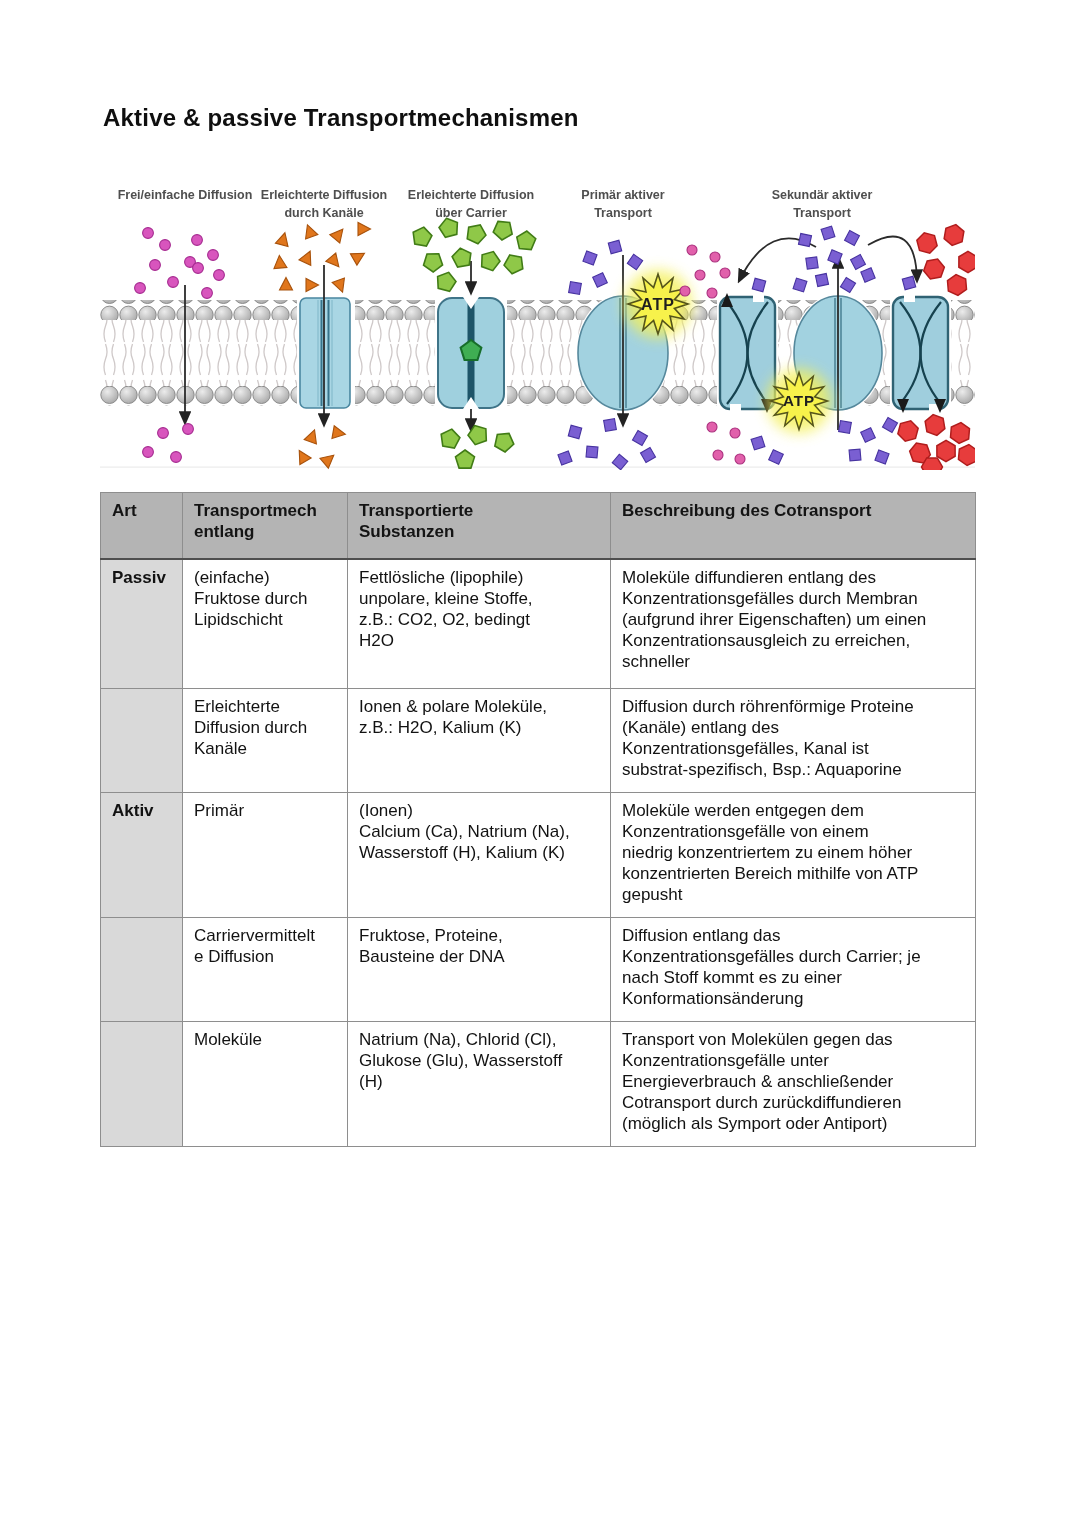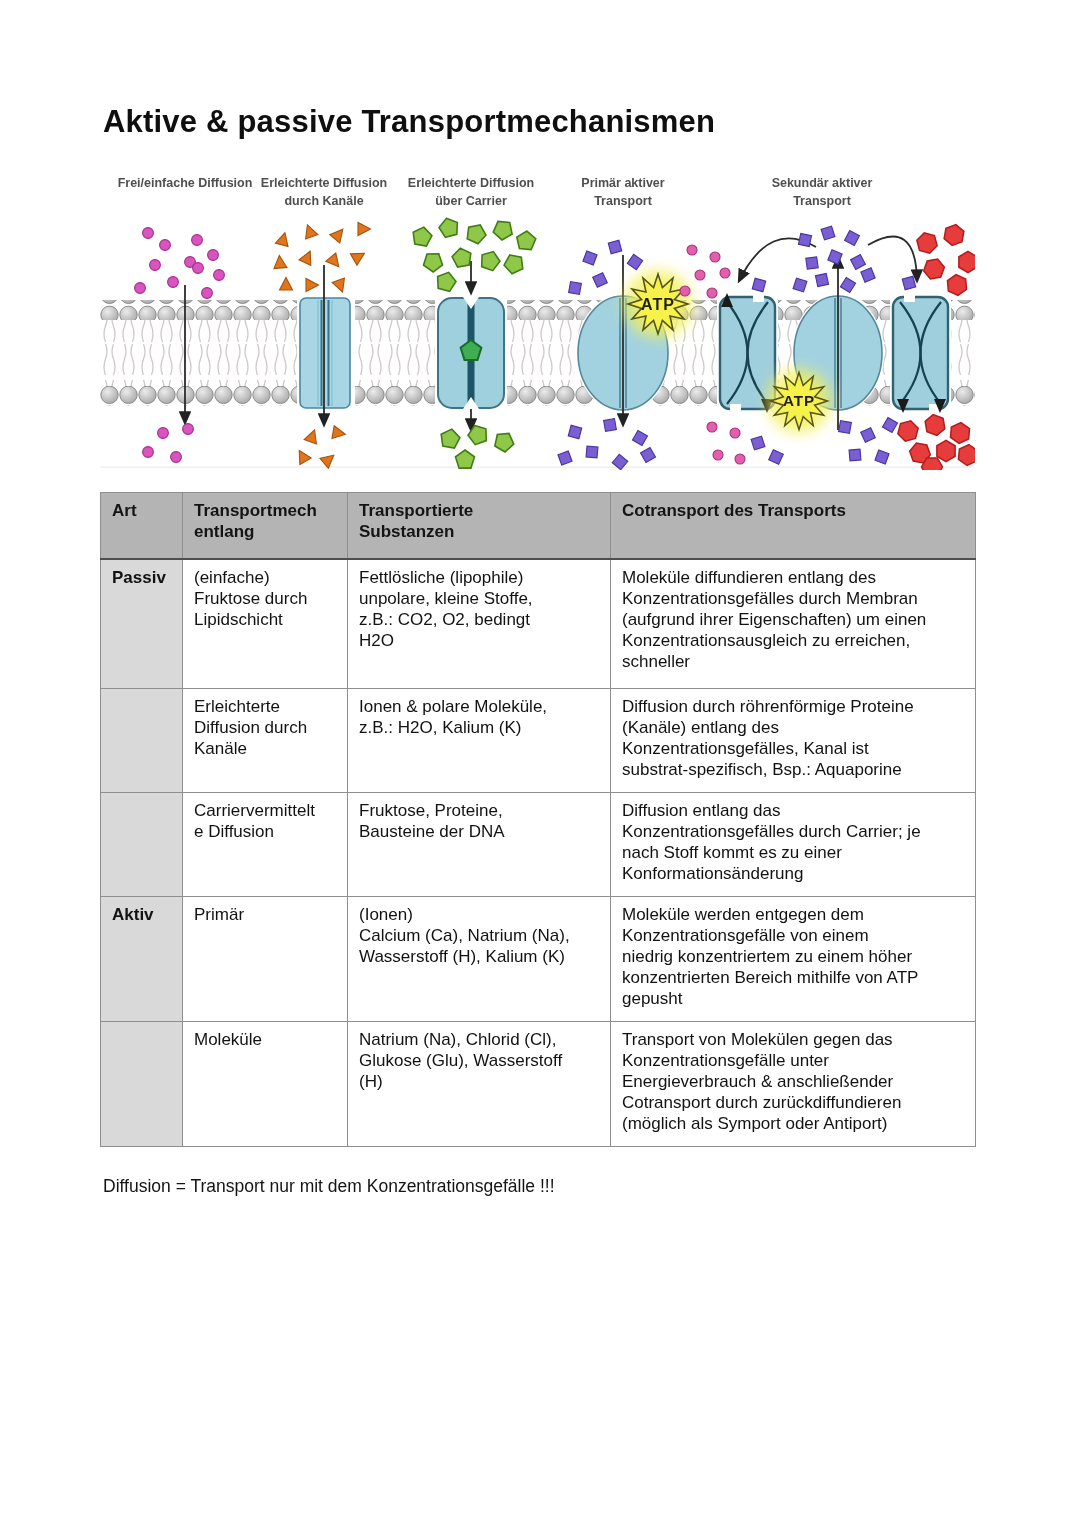--- a/index.html
+++ b/index.html
@@ -1,20 +1,20 @@
 <!DOCTYPE html>
 <html><head>
 <meta charset="utf-8">
 <style>
   html,body{margin:0;padding:0;background:#fff;}
   .page{position:relative;width:1080px;height:1527px;background:#ffffff;overflow:hidden;
         font-family:"Liberation Sans", sans-serif;color:#121212;}
-  .title{position:absolute;left:103px;top:104px;font-size:31px;font-weight:bold;color:#0f0f0f;letter-spacing:.2px;}
+  .title{position:absolute;left:103px;top:104px;font-size:24px;font-weight:bold;color:#0f0f0f;letter-spacing:.2px;}
   .diagram-labels{position:absolute;left:100px;top:174px;width:875px;height:36px;}
-  .dlabel{position:absolute;top:0;transform:translateX(-50%);white-space:pre-line;text-align:center;
+  .dlabel{position:absolute;top:12px;transform:translateX(-50%);white-space:pre-line;text-align:center;
           font-size:12.5px;line-height:1.45;font-weight:bold;color:#4f4f4f;}
   .diagram-svg{position:absolute;left:100px;top:205px;}
   .atp-text{font-size:16px;font-weight:bold;fill:#1f1f1f;letter-spacing:1px;}
   table.transport{position:absolute;left:100px;top:492px;width:875px;border-collapse:collapse;table-layout:fixed;}
   table.transport th,table.transport td{border:1px solid #8e8e8e;vertical-align:top;text-align:left;
           padding:7px 10px 12px 11px;font-size:17px;line-height:21px;white-space:pre-line;overflow:hidden;}
   table.transport thead th{background:#b4b4b4;font-weight:bold;color:#141414;border-bottom:2px solid #4f4f4f;}
   td.art-cell,th.art-cell{border-right:2px solid #4f4f4f;}
   td.art-cell{background:#d9d9d9;font-weight:bold;margin-left:41px;}
   .footnote{position:absolute;left:103px;top:1176px;font-size:17.5px;color:#141414;}
@@ -269,21 +269,21 @@
         <col style="width:263px">
         <col style="width:365px">
       </colgroup>
     <thead>
       <tr style="height:66px">
         <th class="art-cell">Art</th>
         <th>Transportmech
 entlang</th>
         <th>Transportierte
 Substanzen</th>
-        <th>Cotransport des Transports</th>
+        <th>Beschreibung des Cotransport</th>
       </tr>
     </thead>
     <tbody>
       <tr style="height:130px">
         <td class="art-cell">Passiv</td>
         <td>(einfache)
 Fruktose durch
 Lipidschicht</td>
         <td>Fettlösliche (lipophile)
 unpolare, kleine Stoffe,
@@ -300,53 +300,52 @@
         <td>Erleichterte
 Diffusion durch
 Kanäle</td>
         <td>Ionen &amp; polare Moleküle,
 z.B.: H2O, Kalium (K)</td>
         <td>Diffusion durch röhrenförmige Proteine
 (Kanäle) entlang des
 Konzentrationsgefälles, Kanal ist
 substrat-spezifisch, Bsp.: Aquaporine</td>
       </tr>
-      <tr style="height:100px">
-        <td class="art-cell"></td>
-        <td>Carriervermittelt
-e Diffusion</td>
-        <td>Fruktose, Proteine,
-Bausteine der DNA</td>
-        <td>Diffusion entlang das
-Konzentrationsgefälles durch Carrier; je
-nach Stoff kommt es zu einer
-Konformationsänderung</td>
-      </tr>
       <tr style="height:122px">
         <td class="art-cell">Aktiv</td>
         <td>Primär</td>
         <td>(Ionen)
 Calcium (Ca), Natrium (Na),
 Wasserstoff (H), Kalium (K)</td>
         <td>Moleküle werden entgegen dem
 Konzentrationsgefälle von einem
 niedrig konzentriertem zu einem höher
 konzentrierten Bereich mithilfe von ATP
 gepusht</td>
       </tr>
+      <tr style="height:100px">
+        <td class="art-cell"></td>
+        <td>Carriervermittelt
+e Diffusion</td>
+        <td>Fruktose, Proteine,
+Bausteine der DNA</td>
+        <td>Diffusion entlang das
+Konzentrationsgefälles durch Carrier; je
+nach Stoff kommt es zu einer
+Konformationsänderung</td>
+      </tr>
       <tr style="height:122px">
         <td class="art-cell"></td>
         <td>Moleküle</td>
         <td>Natrium (Na), Chlorid (Cl),
 Glukose (Glu), Wasserstoff
 (H)</td>
         <td>Transport von Molekülen gegen das
 Konzentrationsgefälle unter
 Energieverbrauch &amp; anschließender
 Cotransport durch zurückdiffundieren
 (möglich als Symport oder Antiport)</td>
       </tr>
     </tbody>
   </table>
 
-  <div class="footnote">Diffusion = Transport nur mit dem Konzentrationsgefälle !!!</div>
 
 </div>
 
 </body></html>

